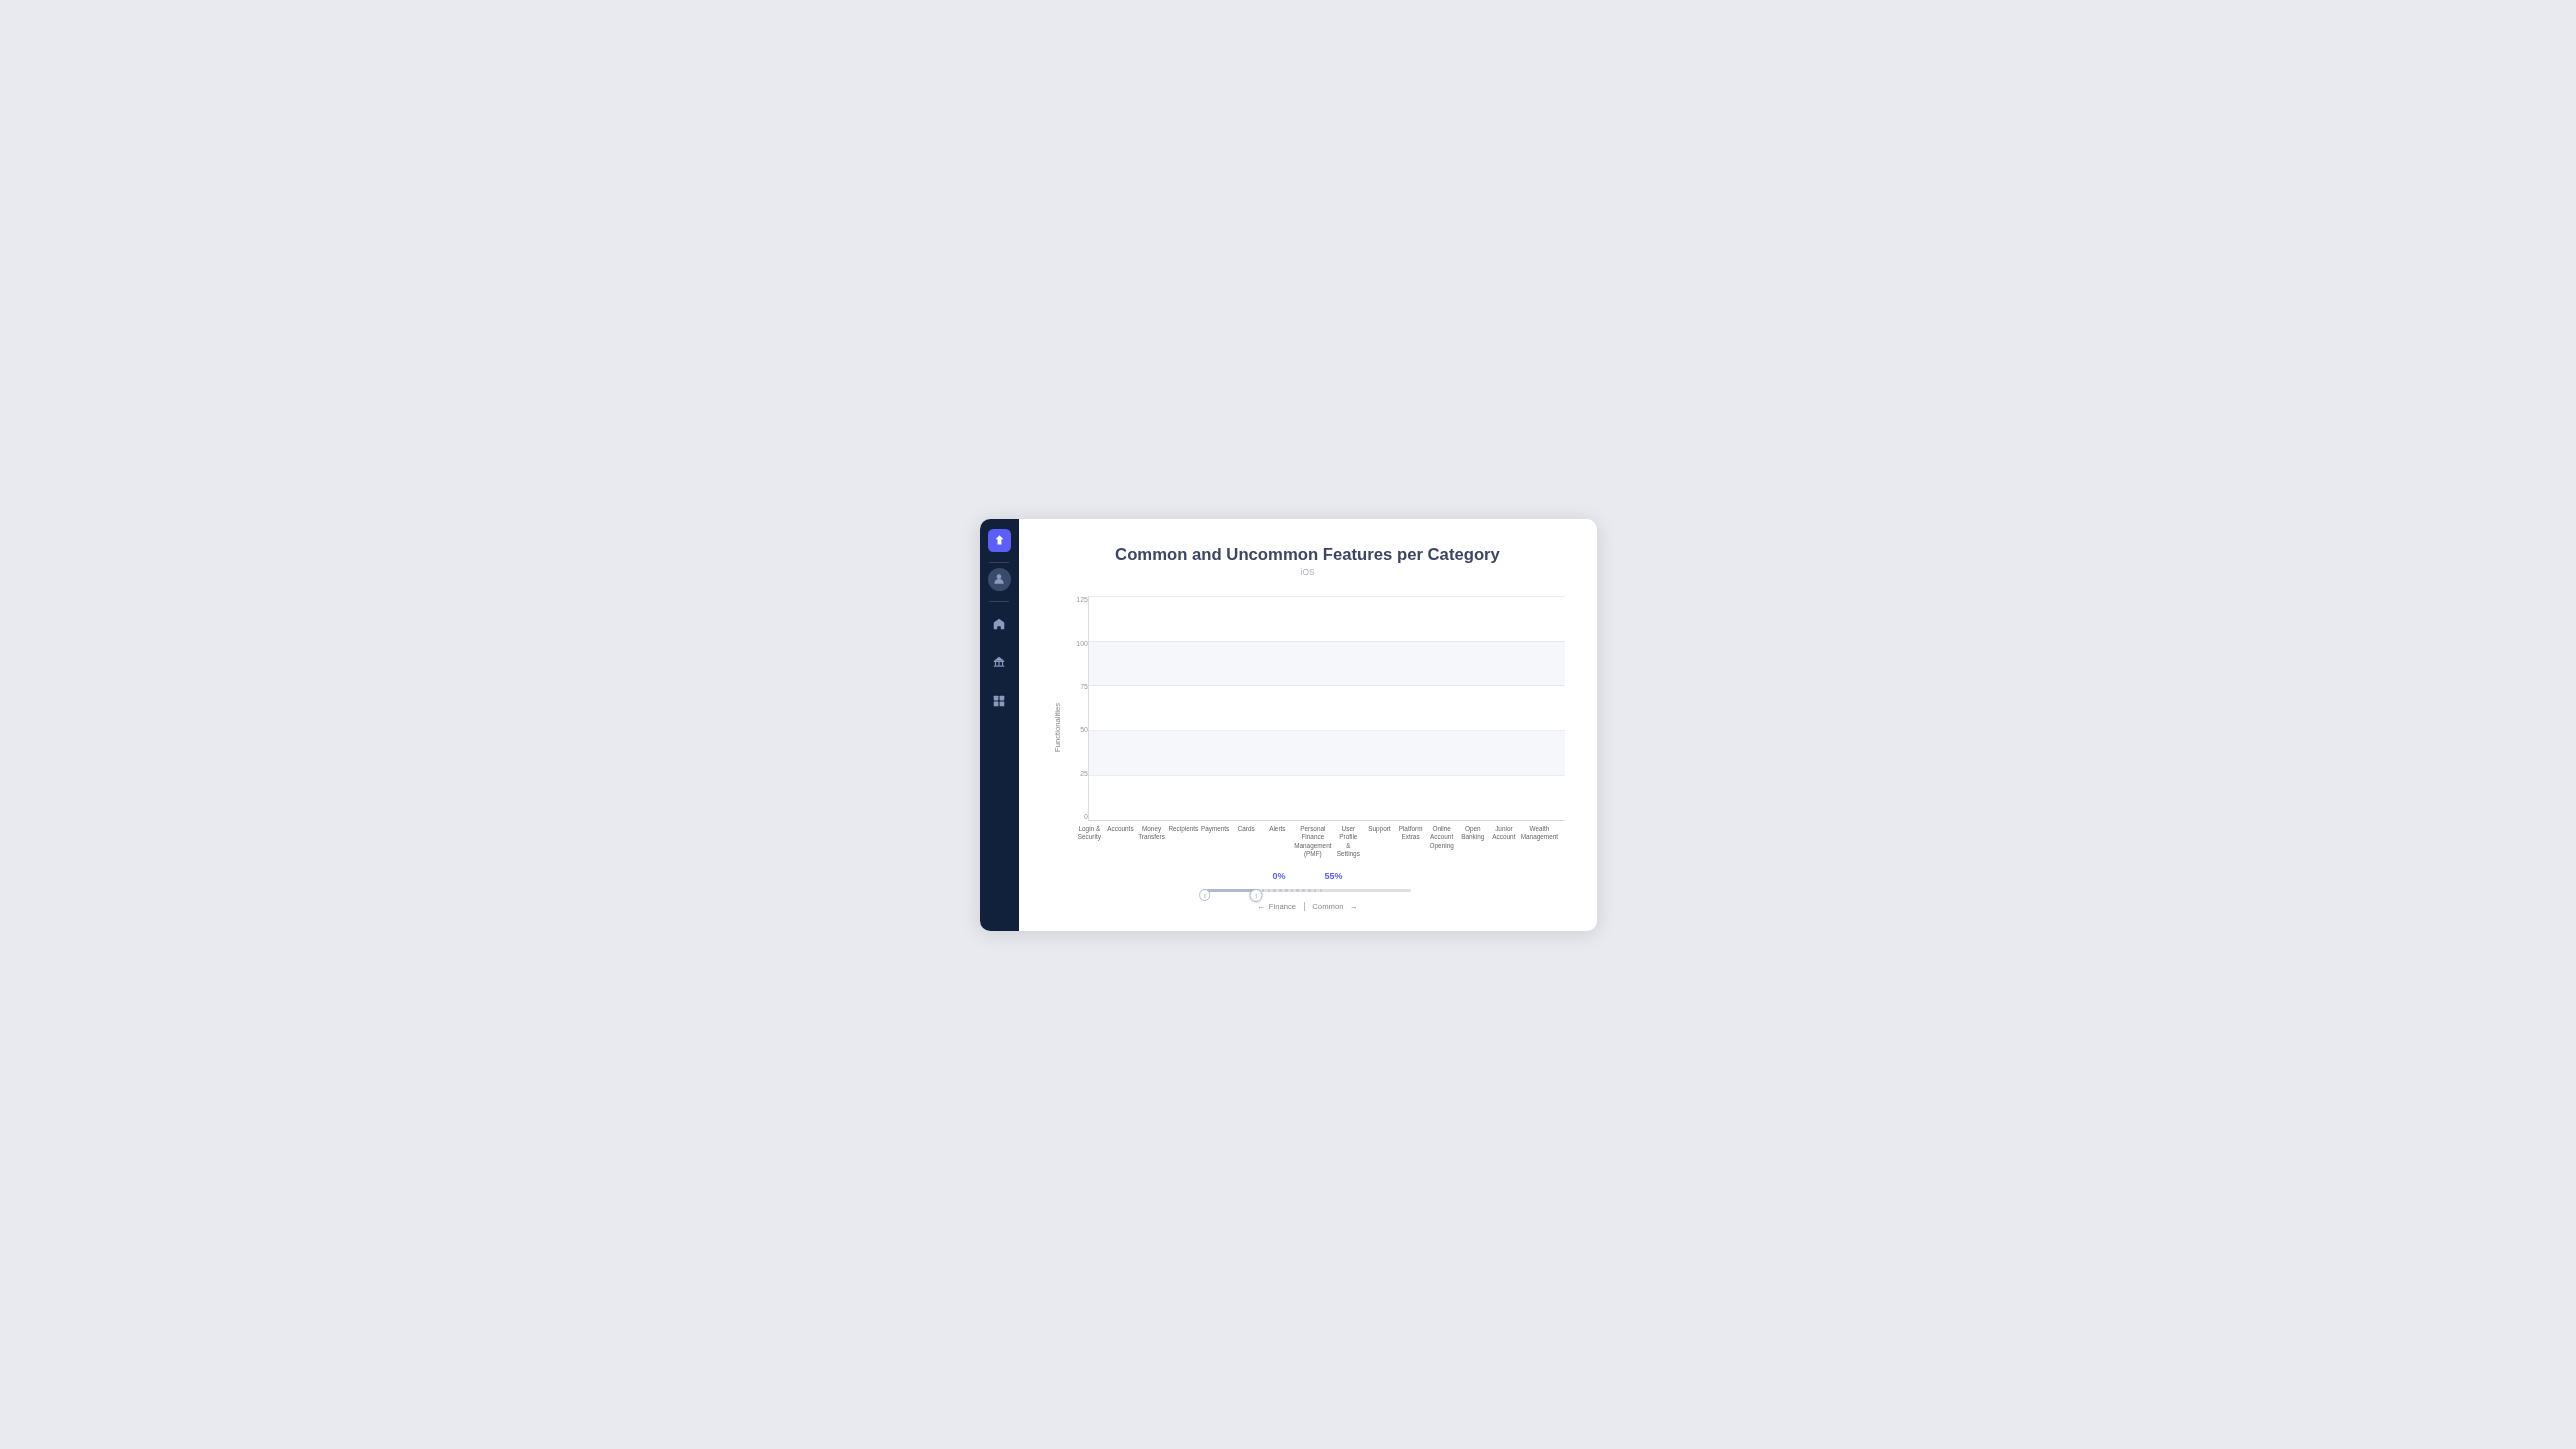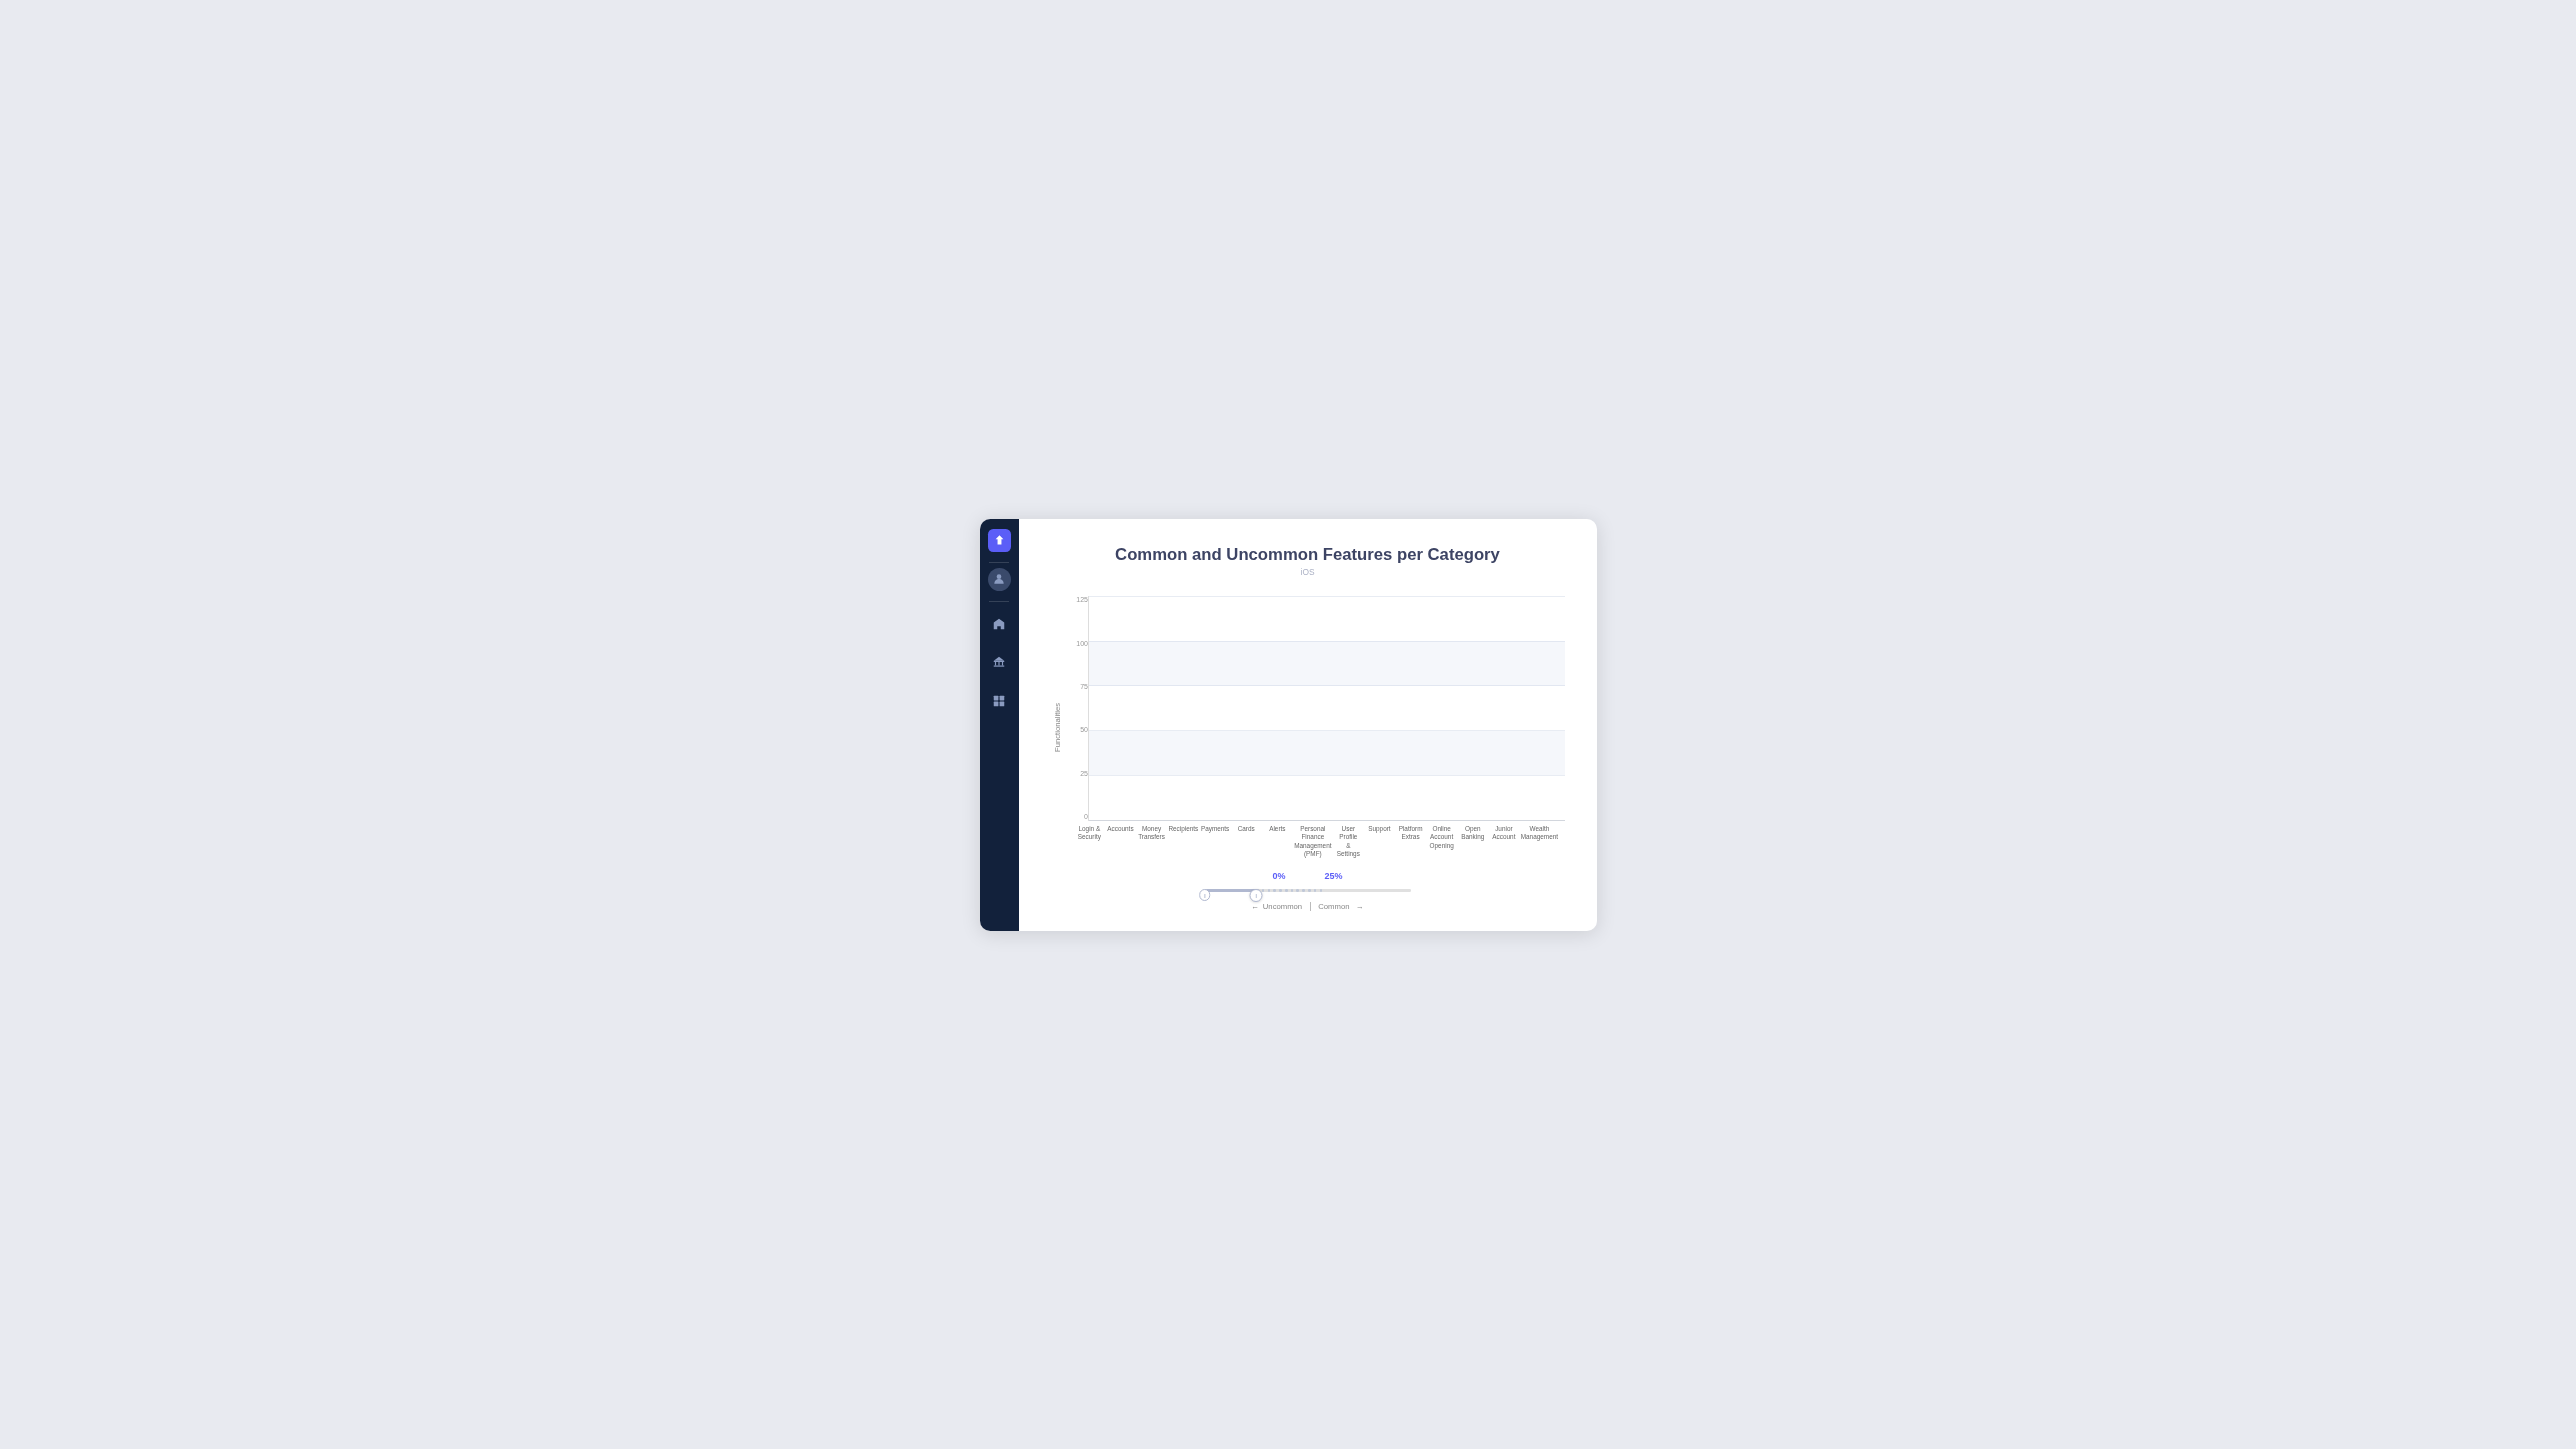--- a/index.html
+++ b/index.html
@@ -518,21 +518,21 @@
               <div class="x-label" style="white-space: pre-line;">Wealth
 Management</div>
             </div>
         </div>
       </div>
     </div>
 
     <div class="slider-section">
       <div class="slider-labels-row">
         <span class="slider-pct">0%</span>
-        <span class="slider-pct">25%</span>
+        <span class="slider-pct">55%</span>
       </div>
       <div class="slider-track-container">
         <div class="slider-track">
           <div class="slider-fill"></div>
 
           <div style="position:absolute; left:25%; right:0; display:flex; align-items:center; gap:3.2px; top:0; height:100%;">
             <div class="slider-dot"></div>
             <div class="slider-dot"></div>
             <div class="slider-dot"></div>
             <div class="slider-dot"></div>
@@ -546,21 +546,21 @@
             <div class="slider-dot"></div>
           </div>
           <div class="slider-thumb-left"></div>
           <div class="slider-thumb-right"></div>
         </div>
       </div>
 
       <div class="slider-legend">
         <div class="legend-arrow-left">
           <span>←</span>
-          <span style="margin-left:2.6px;">Uncommon</span>
+          <span style="margin-left:2.6px;">Finance</span>
         </div>
         <div class="legend-divider"></div>
         <div class="legend-arrow-right">
           <span style="margin-right:2.6px;">Common</span>
           <span>→</span>
         </div>
       </div>
     </div>
   </div>
 </div>

